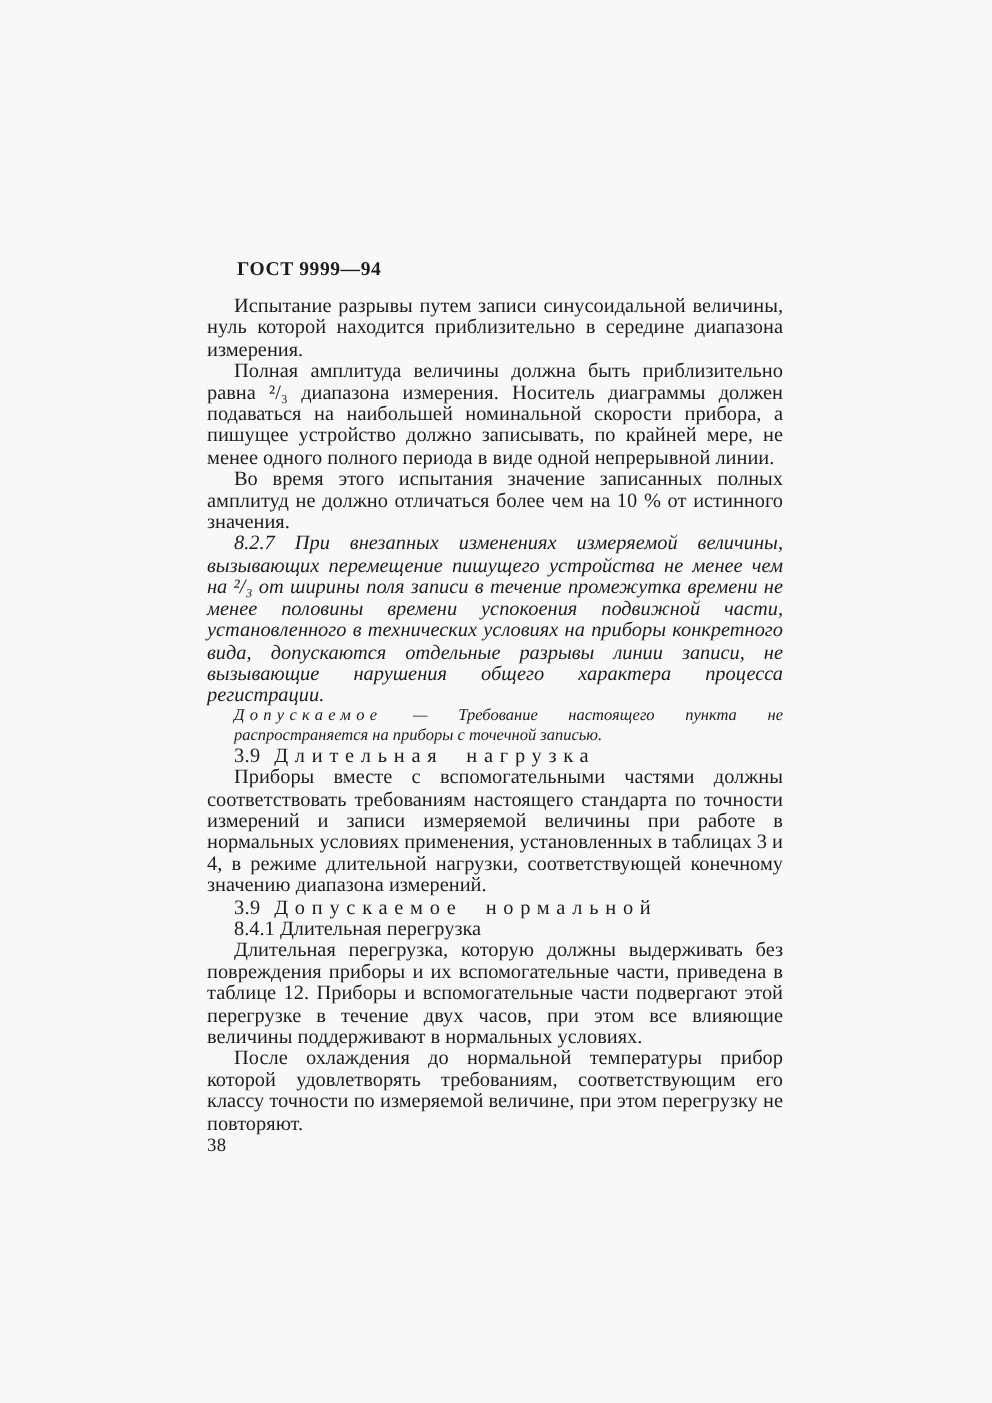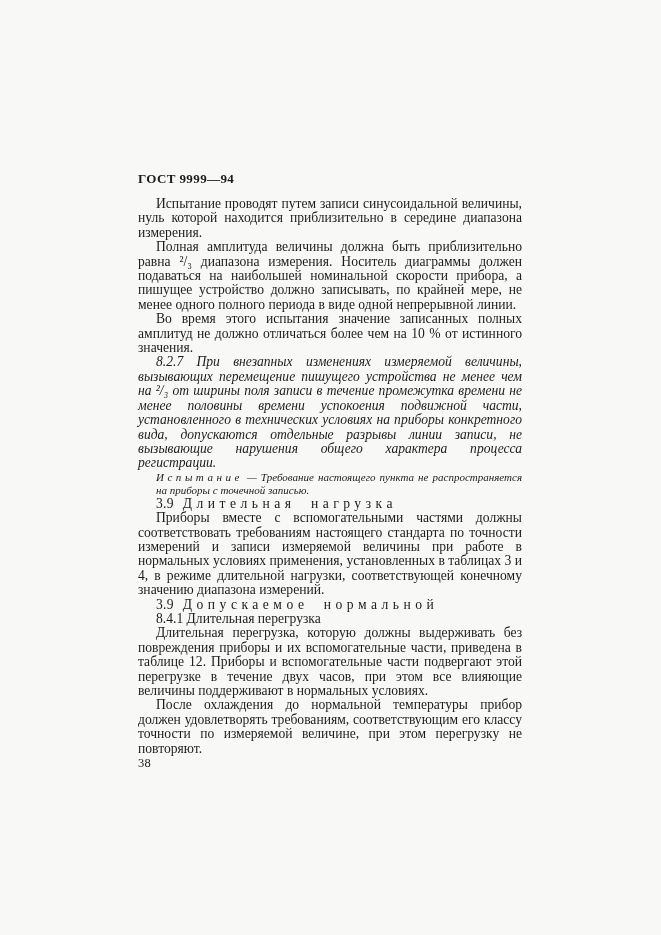--- a/index.html
+++ b/index.html
@@ -26,20 +26,21 @@
     top: 172px;
     width: 384px;
   }
 
   .doc-header {
     font-weight: bold;
     font-size: 13px;
     line-height: 14px;
     letter-spacing: 0.03em;
     margin-bottom: 11px;
+    margin-left: 20px;
   }
 
   .body-text {
     font-size: 13.6px;
     line-height: 14.4px;
     text-align: justify;
   }
 
   .para {
     text-indent: 18px;
@@ -91,40 +92,40 @@
 </head>
 <body>
 
 <div class="scan-page">
   <div class="content-column">
 
     <div class="doc-header">ГОСТ 9999—94</div>
 
     <div class="body-text">
 
-      <p class="para">Испытание проводят путем записи синусоидальной величины, нуль которой находится приблизительно в середине диапазона измерения.</p>
+      <p class="para">Испытание разрывы путем записи синусоидальной величины, нуль которой находится приблизительно в середине диапазона измерения.</p>
 
       <p class="para">Полная амплитуда величины должна быть приблизительно равна ²/₃ диапазона измерения. Носитель диаграммы должен подаваться на наибольшей номинальной скорости прибора, а пишущее устройство должно записывать, по крайней мере, не менее одного полного периода в виде одной непрерывной линии.</p>
 
       <p class="para">Во время этого испытания значение записанных полных амплитуд не должно отличаться более чем на 10 % от истинного значения.</p>
 
       <p class="para-italic">8.2.7 При внезапных изменениях измеряемой величины, вызывающих перемещение  пишущего устройства не менее чем на ²/₃ от ширины поля записи в течение промежутка времени не менее половины времени успокоения подвижной части,  установленного в технических условиях на приборы конкретного вида, допускаются отдельные  разрывы линии записи, не вызывающие нарушения общего характера процесса  регистрации.</p>
 
-      <p class="note-block"><span class="note-label">Испытание</span> <span>— Требование настоящего  пункта  не  распространяется  на приборы с точечной записью.</span></p>
+      <p class="note-block"><span class="note-label">Допускаемое</span> <span>— Требование настоящего  пункта  не  распространяется  на приборы с точечной записью.</span></p>
 
       <p class="section-heading"><span class="heading-number">3.9</span><span class="heading-title">Длительная нагрузка</span></p>
 
       <p class="para">Приборы вместе с вспомогательными частями должны соответствовать требованиям настоящего стандарта по точности измерений и записи измеряемой величины при работе в нормальных условиях применения, установленных в таблицах 3 и 4, в режиме длительной нагрузки, соответствующей конечному значению диапазона измерений.</p>
 
       <p class="section-heading"><span class="heading-number">3.9</span><span class="heading-title">Допускаемое нормальной</span></p>
 
       <p class="subheading">8.4.1 Длительная перегрузка</p>
 
       <p class="para">Длительная перегрузка, которую должны выдерживать без повреждения приборы и их вспомогательные части, приведена в таблице 12. Приборы и вспомогательные части подвергают этой перегрузке в течение двух часов, при этом все влияющие величины поддерживают в нормальных условиях.</p>
 
-      <p class="para">После охлаждения до нормальной температуры прибор должен удовлетворять требованиям, соответствующим его классу точности по измеряемой величине, при этом перегрузку не повторяют.</p>
+      <p class="para">После охлаждения до нормальной температуры прибор которой удовлетворять требованиям, соответствующим его классу точности по измеряемой величине, при этом перегрузку не повторяют.</p>
 
     </div>
 
     <div class="page-number">38</div>
 
   </div>
 </div>
 
 </body></html>

